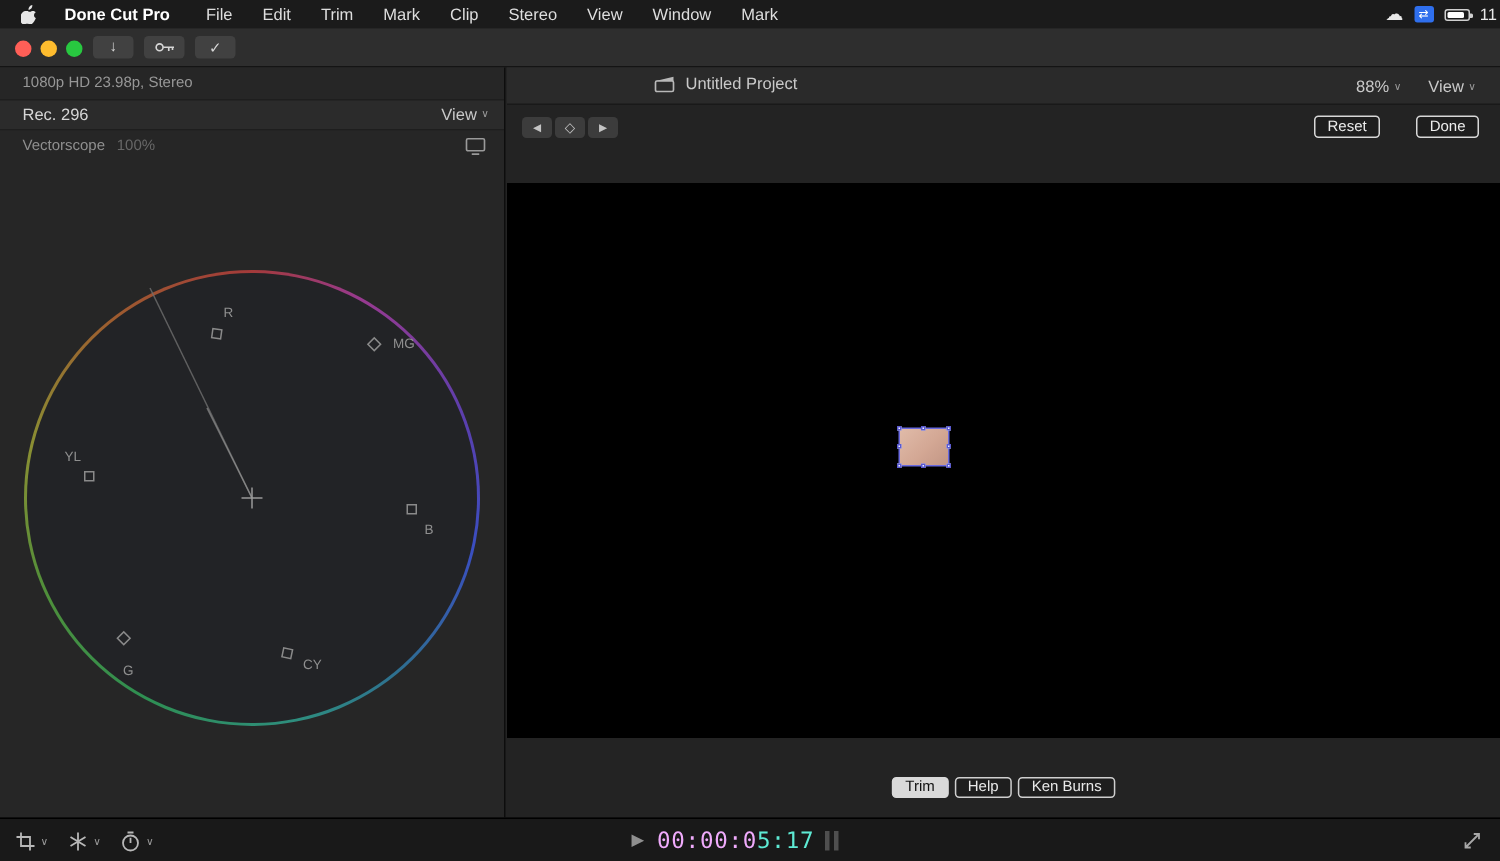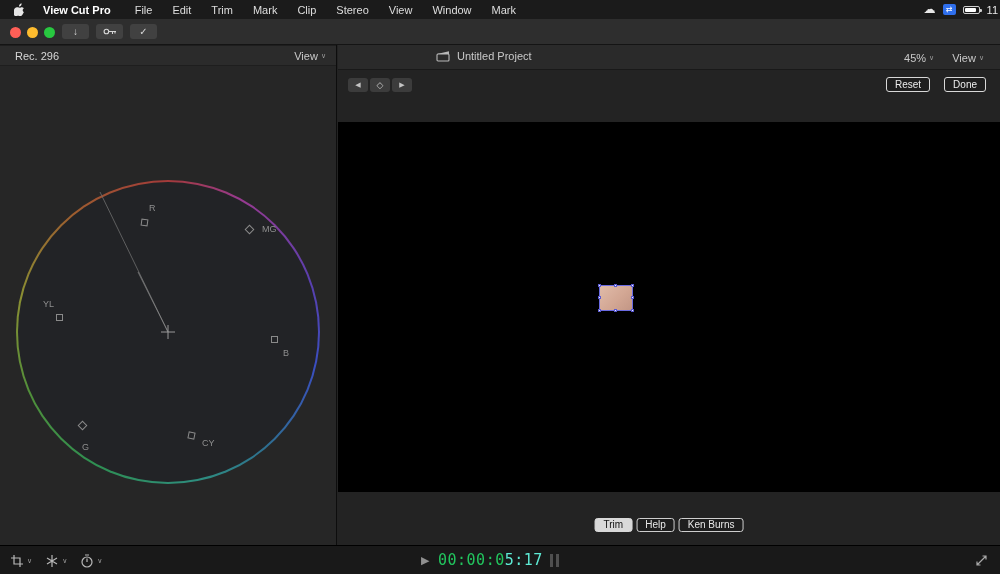--- a/index.html
+++ b/index.html
@@ -75,21 +75,21 @@
   .vh-title { position:absolute; left:98px; top:5px; display:flex; gap:7px;
               align-items:center; color:#c9c9c9; font-size:11px; }
   .vh-right { position:absolute; right:16px; top:0; height:25px; display:flex;
               align-items:center; gap:18px; color:#c9c9c9; font-size:11px; }
   .dd { display:flex; align-items:center; gap:3px; }
 
   .nav-group { position:absolute; left:10px; top:33px; display:flex; gap:2px; }
   .nav-btn { width:20px; height:14px; background:#3c3c3c; border-radius:3px;
              display:flex; align-items:center; justify-content:center;
              color:#c4c4c4; font-size:7px; }
-  .rd-group { position:absolute; right:14px; top:32px; display:flex; gap:14px; }
+  .rd-group { position:absolute; right:14px; top:32px; display:flex; gap:24px; }
   .btn-outline { height:15px; padding:0 8px; background:#1e1e1e;
                  border:1px solid #d8d8d8; border-radius:3px; color:#ececec;
                  font-size:10px; line-height:13px; }
 
   .canvas { position:absolute; left:0; top:77px; width:662px; height:370px;
             background:#000; }
   .sel-clip { position:absolute; left:261px; top:163px; width:34px; height:26px;
               background:linear-gradient(135deg,#e0bba9 0%,#d3a794 55%,#c29685 100%);
               border:1px solid #6a6ae0; }
   .handle { position:absolute; width:3px; height:3px; background:#eef; 
@@ -106,38 +106,38 @@
   .transport { position:absolute; left:0; top:545px; width:1000px; height:29px;
                background:#191919; border-top:1px solid #000; }
   .tools { position:absolute; left:10px; top:0; height:29px; display:flex;
            align-items:center; gap:13px; }
   .tool { display:flex; align-items:center; gap:3px; }
   .play-ic { position:absolute; left:421px; top:50%; transform:translateY(-50%);
              color:#8f8f8f; font-size:11px; }
   .timecode { position:absolute; left:438px; top:50%; transform:translateY(-50%);
               font-family:"DejaVu Sans Mono", monospace; font-size:15px;
               letter-spacing:0.5px; }
-  .tc-dim { color:#22c55e; }
+  .tc-dim { color:#f0abfc; }
   .tc-bright { color:#5eead4; }
   .meters { position:absolute; left:550px; top:8px; display:flex; gap:3px; }
   .meter-bar { width:3px; height:13px; background:#4f4f4f; }
   .expand { position:absolute; right:12px; top:8px; }
 </style>
 </head>
 <body>
 
 <div class="app">
 
   <div class="menubar">
     <span class="apple">
       <svg width="11" height="13" viewBox="0 0 11 13">
         <path d="M7.5 0.3c-0.7 0.1-1.5 0.6-1.9 1.2-0.4 0.5-0.7 1.3-0.6 2 0.8 0 1.6-0.4 2-1 0.4-0.5 0.7-1.3 0.5-2.2z M9.9 9.1c-0.5 1-0.7 1.5-1.3 2.4-0.6 0.8-1.3 1.8-2.3 1.8-0.8 0-1.1-0.5-2.2-0.5-1.1 0-1.4 0.5-2.2 0.5-1 0-1.7-0.9-2.2-1.7C-1.1 9.4-0.3 5.9 1.5 4.8c0.8-0.5 1.7-0.5 2.4-0.5 0.8 0 1.3 0.5 2 0.5 0.6 0 1-0.5 2-0.5 0.6 0 1.4 0.2 2 0.9-1.7 1-1.5 3.3 0 3.9z" fill="#e6e6e6"></path>
       </svg>
     </span>
-    <span class="appname">View Cut Pro</span>
+    <span class="appname">Done Cut Pro</span>
     <span class="mitem">File</span>
     <span class="mitem">Edit</span>
     <span class="mitem">Trim</span>
     <span class="mitem">Mark</span>
     <span class="mitem">Clip</span>
     <span class="mitem">Stereo</span>
     <span class="mitem">View</span>
     <span class="mitem">Window</span>
     <span class="mitem">Mark</span>
 
@@ -166,26 +166,35 @@
           <path d="M5.8 4.5 H13 M9.5 4.5 V7 M12 4.5 V6.4" stroke="#d6d6d6" stroke-width="1.1" fill="none"></path>
         </svg>
       </span>
       <span class="tb-btn">
         <span>✓</span>
       </span>
     </div>
   </div>
 
   <div class="left-panel">
+    <div class="lp-row1">1080p HD 23.98p, Stereo</div>
     <div class="lp-row2">
       <span>Rec. 296</span>
       <span class="view-dd">
         <span>View</span>
         <span class="chev">∨</span>
       </span>
+    </div>
+    <div class="lp-row3">
+      <span>Vectorscope</span>
+      <span class="pct">100%</span>
+      <svg class="scope-display-ic" width="14" height="13" viewBox="0 0 14 13">
+        <rect x="1" y="1.5" width="12" height="8" rx="1" fill="none" stroke="#9a9a9a" stroke-width="1.1"></rect>
+        <path d="M4.5 11.7 H9.5" stroke="#9a9a9a" stroke-width="1.1"></path>
+      </svg>
     </div>
 
     <div class="scope-area">
       <div class="vscope">
         <div class="vscope-inner"></div>
         <svg width="304" height="304" viewBox="0 0 304 304">
           <line x1="152" y1="152" x2="84" y2="12" stroke="#6f6f6f" stroke-width="1" opacity="0.8"></line>
           <line x1="152" y1="152" x2="122" y2="92" stroke="#9f9f9f" stroke-width="1" opacity="0.6"></line>
           <path d="M145 152 H159 M152 145 V159" stroke="#999" stroke-width="1"></path>
         </svg>
@@ -210,21 +219,21 @@
     <div class="viewer-header">
       <span class="vh-title">
         <svg width="14" height="12" viewBox="0 0 14 12">
           <polygon points="1,4 13,1.2 13,4" fill="#b8b8b8"></polygon>
           <rect x="1" y="4" width="12" height="7" rx="1" fill="none" stroke="#b8b8b8" stroke-width="1.1"></rect>
         </svg>
         <span>Untitled Project</span>
       </span>
       <span class="vh-right">
         <span class="dd">
-          <span>45%</span>
+          <span>88%</span>
           <span class="chev">∨</span>
         </span>
         <span class="dd">
           <span>View</span>
           <span class="chev">∨</span>
         </span>
       </span>
     </div>
 
     <div class="nav-group">

